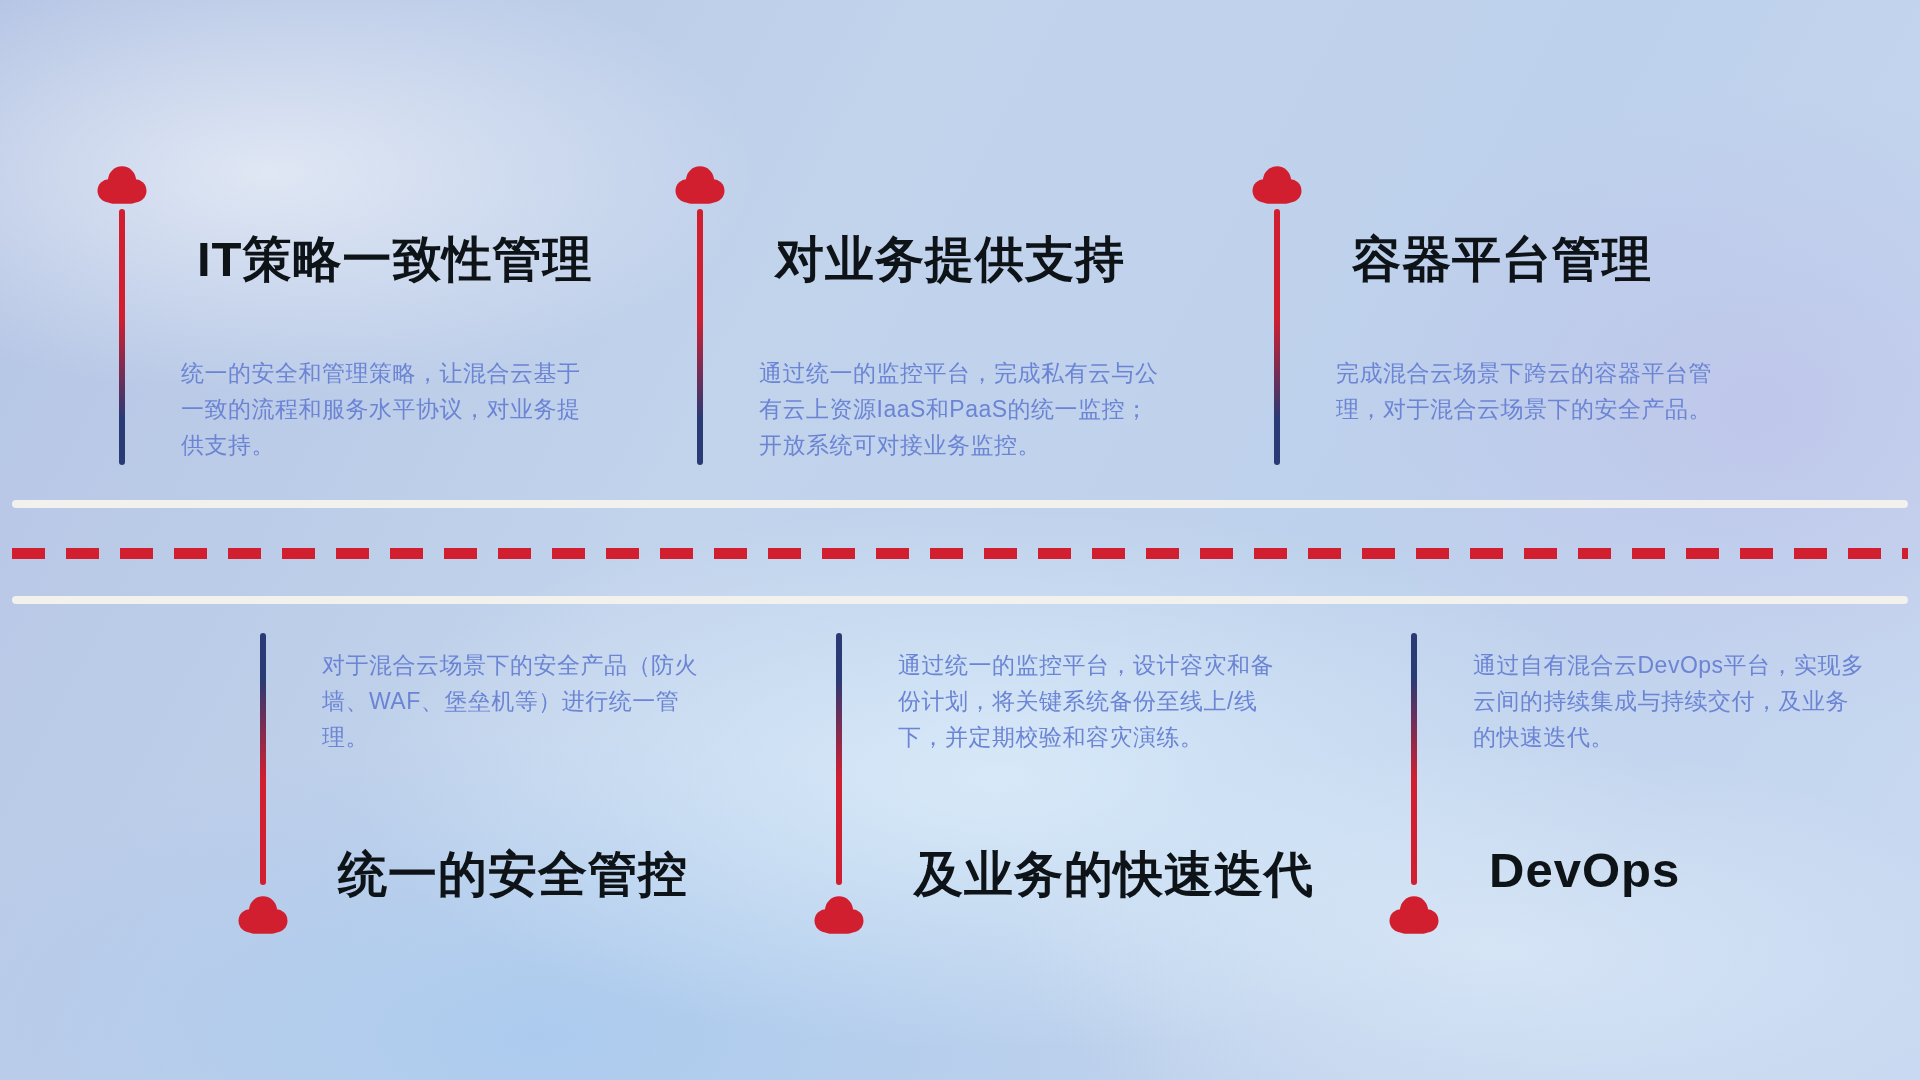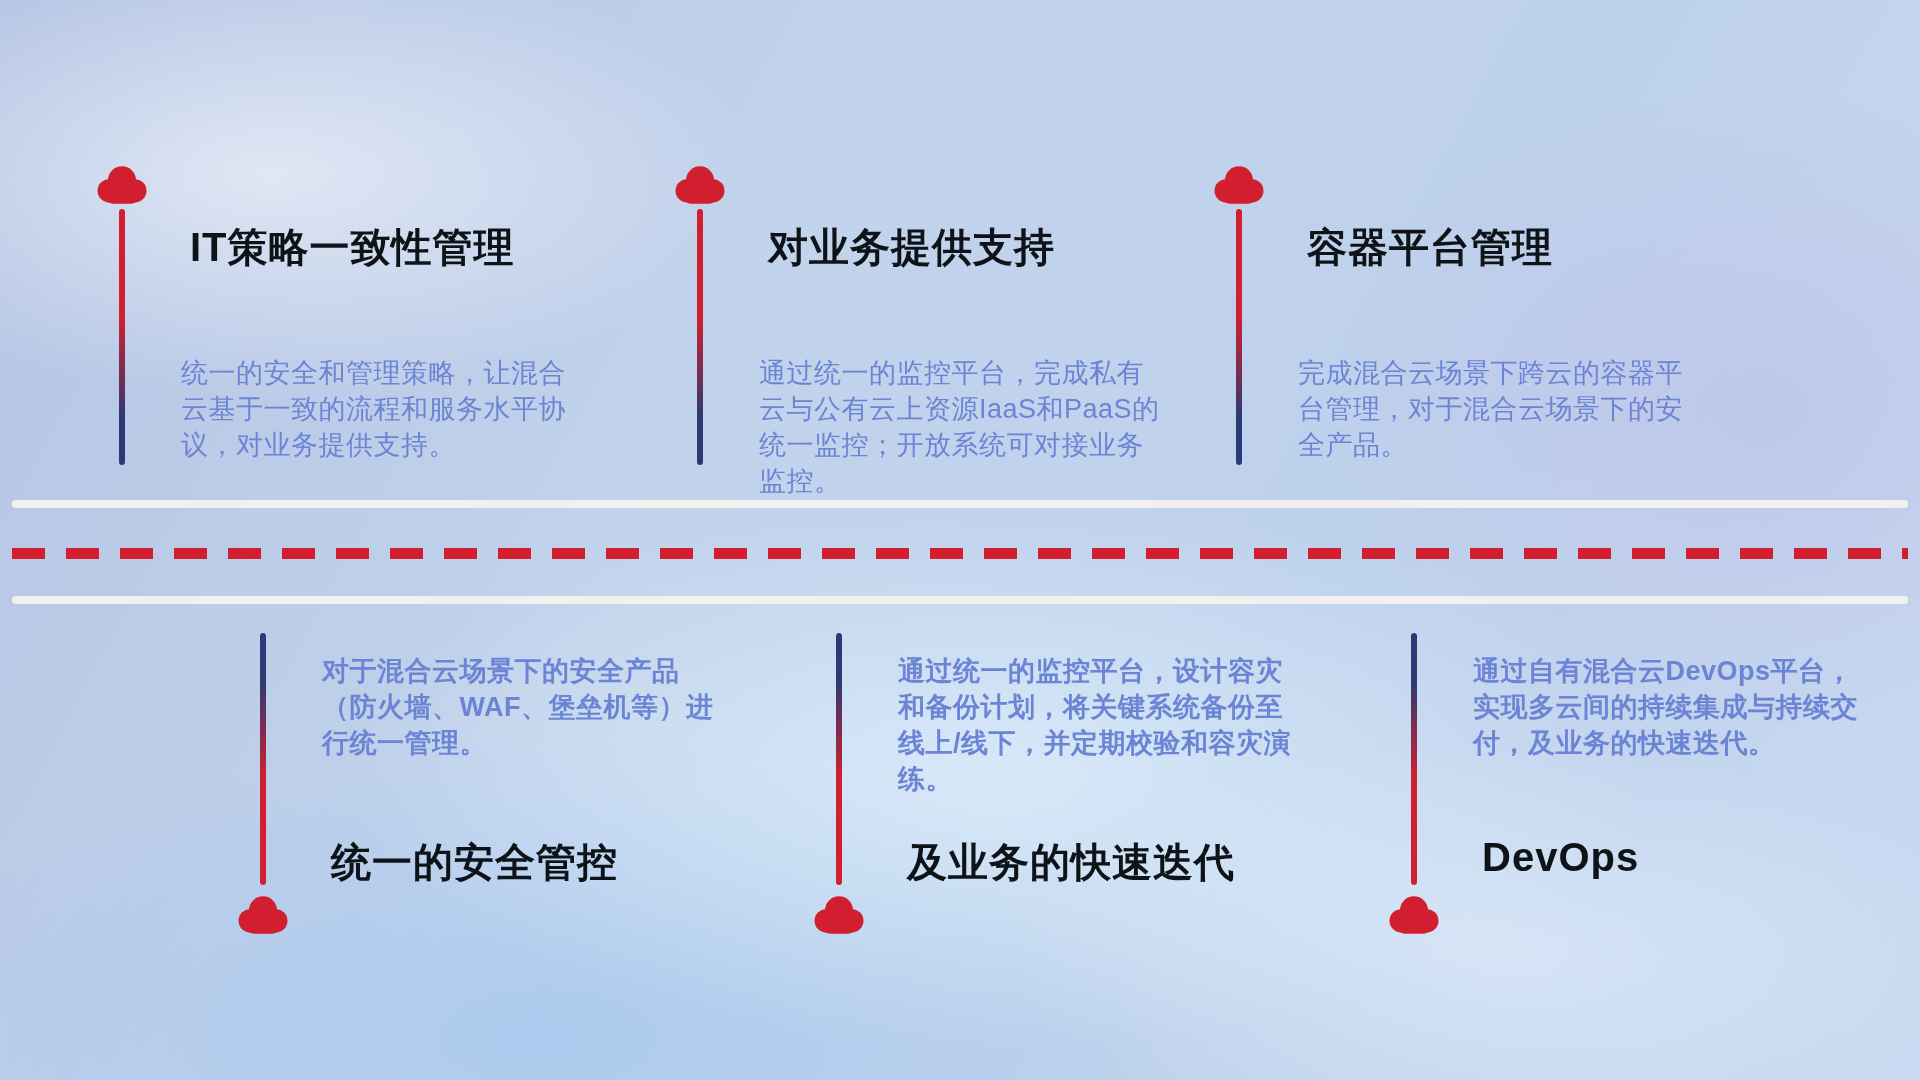--- a/index.html
+++ b/index.html
@@ -46,21 +46,21 @@
   }
 
   
   .item { position: absolute; width: 1px; }
 
   .item-top    { top: 165px; height: 320px; }
   .item-bottom { top: 633px; height: 320px; }
 
   .p1 { left: 122px; }
   .p2 { left: 700px; }
-  .p3 { left: 1239px; }
+  .p3 { left: 1277px; }
   .p4 { left: 263px; }
   .p5 { left: 839px; }
   .p6 { left: 1414px; }
 
   .cloud {
     position: absolute;
     left: 0;
     transform: translateX(-50%);
     width: 56px;
     height: 40px;
@@ -84,41 +84,41 @@
   }
   .item-bottom .stem {
     top: 0;
     height: 252px;
     background: linear-gradient(0deg, #d21f2f 0%, #d21f2f 42%, #2a3a74 82%, #2a3a74 100%);
   }
 
   .title {
     position: absolute;
     left: 59px;
-    margin: 9px;
-    font-size: 40px;
+    margin: 16px;
+    font-size: 49px;
     font-weight: bold;
     color: #0e1318;
     white-space: nowrap;
     letter-spacing: 1px;
   }
   .item-top    .title { top: 46px; }
   .item-bottom .title { top: 193px; }
 
   .desc {
     position: absolute;
     left: 59px;
     margin: 0;
-    font-size: 27px;
+    font-size: 23px;
     line-height: 36px;
     color: #6b84d4;
     letter-spacing: 0.5px;
   }
   .item-top    .desc { top: 190px; width: 405px; }
-  .item-bottom .desc { top: 20px;   width: 395px; font-weight: bold; }
+  .item-bottom .desc { top: 14px;   width: 395px; }
 </style>
 </head>
 <body>
 
 <div class="stage">
 
   <div class="road-line top"></div>
   <div class="road-dashes"></div>
   <div class="road-line bottom"></div>
 

